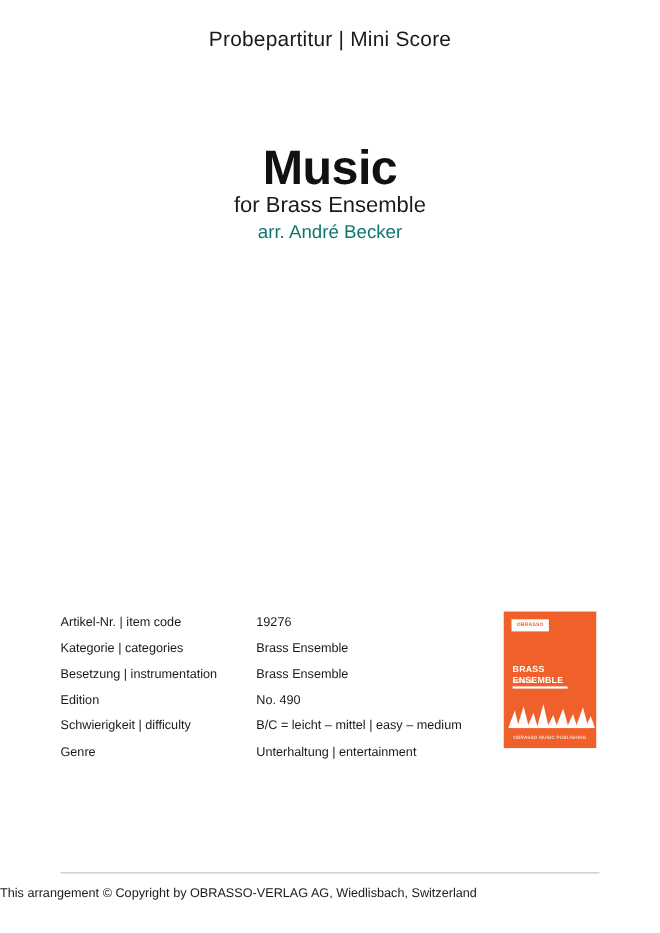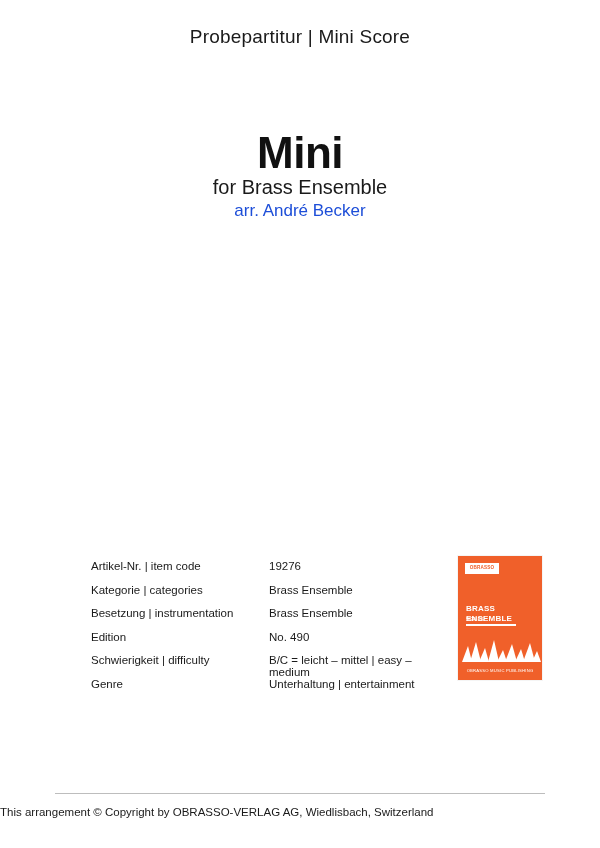--- a/index.html
+++ b/index.html
@@ -56,41 +56,40 @@
   }
   .composer {
     margin-top: 22px;
     font-size: 17px;
     line-height: 1.45;
     color: #1a1a1a;
   }
   .arranger {
     font-size: 17px;
     line-height: 1.45;
-    color: #1d4ed8;
+    color: #0f766e;
   }
 
   
   .details {
     position: absolute;
     top: 560px;
     left: 55px;
     width: 390px;
     font-size: 11.5px;
     color: #1a1a1a;
   }
   .details-row {
     display: flex;
     align-items: baseline;
     height: 23.5px;
   }
   .details-label {
     width: 178px;
     flex: 0 0 178px;
-    margin-left: 36px;
   }
   .details-value {
     flex: 1 1 auto;
   }
 
   
   .cover {
     position: absolute;
     top: 556px;
     left: 458px;
@@ -182,21 +181,21 @@
   }
 </style>
 </head>
 <body>
 
 <div class="page">
 
   <div class="header">Probepartitur | Mini Score</div>
 
   <div class="title-block">
-    <div class="main-title">Mini</div>
+    <div class="main-title">Music</div>
     <div class="subtitle">for Brass Ensemble</div>
     <div class="arranger">arr. André Becker</div>
   </div>
 
   <div class="details">
     <div class="details-row">
       <div class="details-label">Artikel-Nr. | item code</div>
       <div class="details-value">19276</div>
     </div>
     <div class="details-row">

